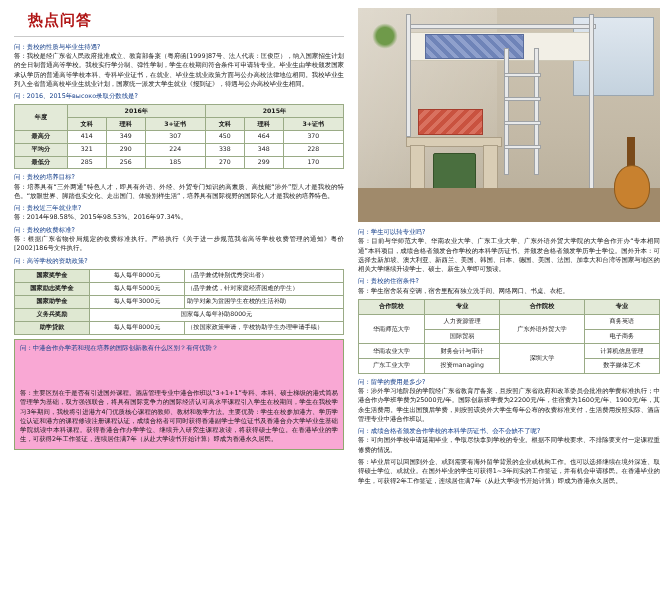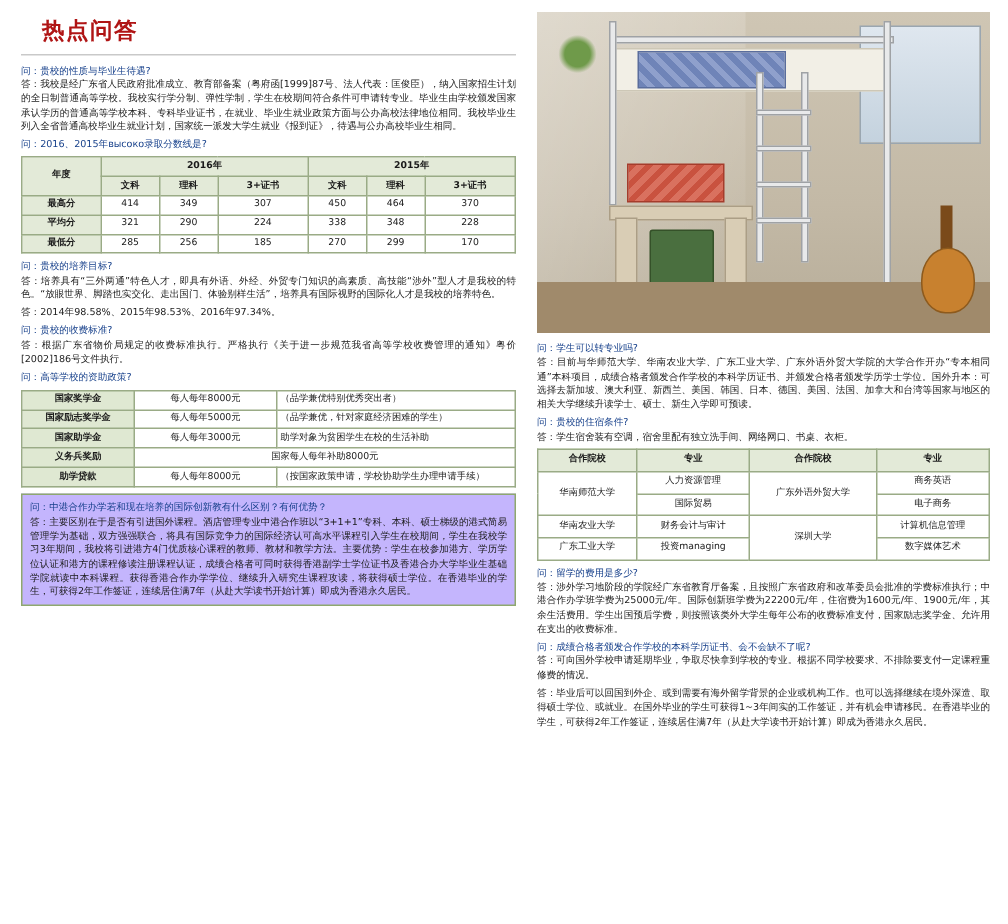--- a/index.html
+++ b/index.html
@@ -39,27 +39,27 @@
   .tbl .l{text-align:left;}
 
   
   .fee{border-collapse:collapse;width:330px;margin:2px 0 4px 0;font-size:6.2px;}
   .fee td,.fee th{border:1px solid #9aab86;padding:1.4px 2px;text-align:center;}
   .fee .hd{background:#e3ead8;font-weight:bold;}
 
   
   .greenbox{
     border:1px solid #8fa86f;
-    background:#c4b5fd;
+    background:#f9a8d4;
     padding:4px 5px;
     margin:4px 0 4px 0;
     width:318px;
   }
   .greenbox .q{color:#153f8a;}
-  .greenbox .a{color:#1a1a1a;}
+  .greenbox .a{color:#1a1a1a;margin-top:36px;}
 
   
   .right-col{position:absolute;left:358px;top:8px;width:302px;}
   .photo{
     position:relative;width:302px;height:214px;overflow:hidden;
     background:#b9a27f;
   }
   .right-text{margin-top:6px;width:302px;}
 
   
@@ -146,20 +146,21 @@
       </tr>
     </tbody>
       </table>
 
     <div class="qa">
       <div class="q">问：贵校的培养目标?</div>
       <div class="a para">答：培养具有“三外两通”特色人才，即具有外语、外经、外贸专门知识的高素质、高技能“涉外”型人才是我校的特色。“放眼世界、脚踏也实交化、走出国门、体验别样生活”，培养具有国际视野的国际化人才是我校的培养特色。</div>
     </div>
 
     <div class="qa">
+      <div class="q">问：贵校近三年就业率?</div>
       <div class="a para">答：2014年98.58%、2015年98.53%、2016年97.34%。</div>
     </div>
 
     <div class="qa">
       <div class="q">问：贵校的收费标准?</div>
       <div class="a para">答：根据广东省物价局规定的收费标准执行。严格执行《关于进一步规范我省高等学校收费管理的通知》粤价[2002]186号文件执行。</div>
     </div>
 
     <div class="qa">
       <div class="q">问：高等学校的资助政策?</div>
@@ -276,21 +277,21 @@
         <tr>
           <td>广东工业大学</td>
           <td>投资managing</td>
           <td>数字媒体艺术</td>
         </tr>
       </tbody>
         </table>
 
       <div class="qa">
         <div class="q">问：留学的费用是多少?</div>
-        <div class="a para">答：涉外学习地阶段的学院经广东省教育厅备案，且按照广东省政府和改革委员会批准的学费标准执行；中港合作办学班学费为25000元/年。国际创新班学费为22200元/年，住宿费为1600元/年、1900元/年，其余生活费用。学生出国预后学费，则按照该类外大学生每年公布的收费标准支付，国家励志奖学金、允许用在支出的收费标准。</div>
+        <div class="a para">答：涉外学习地阶段的学院经广东省教育厅备案，且按照广东省政府和改革委员会批准的学费标准执行；中港合作办学班学费为25000元/年。国际创新班学费为22200元/年，住宿费为1600元/年、1900元/年，其余生活费用。学生出国预后学费，则按照该类外大学生每年公布的收费标准支付，生活费用按照实际、酒店管理专业中港合作班以。</div>
       </div>
 
       <div class="qa">
         <div class="q">问：成绩合格者颁发合作学校的本科学历证书、会不会缺不了呢?</div>
         <div class="a para">答：可向国外学校申请延期毕业，争取尽快拿到学校的专业。根据不同学校要求、不排除要支付一定课程重修费的情况。</div>
       </div>
 
       <div class="qa">
         <div class="a para">答：毕业后可以回国到外企、或到需要有海外留学背景的企业或机构工作。也可以选择继续在境外深造、取得硕士学位、或就业。在国外毕业的学生可获得1~3年间实的工作签证，并有机会申请移民。在香港毕业的学生，可获得2年工作签证，连续居住满7年（从赴大学读书开始计算）即成为香港永久居民。</div>
       </div>

